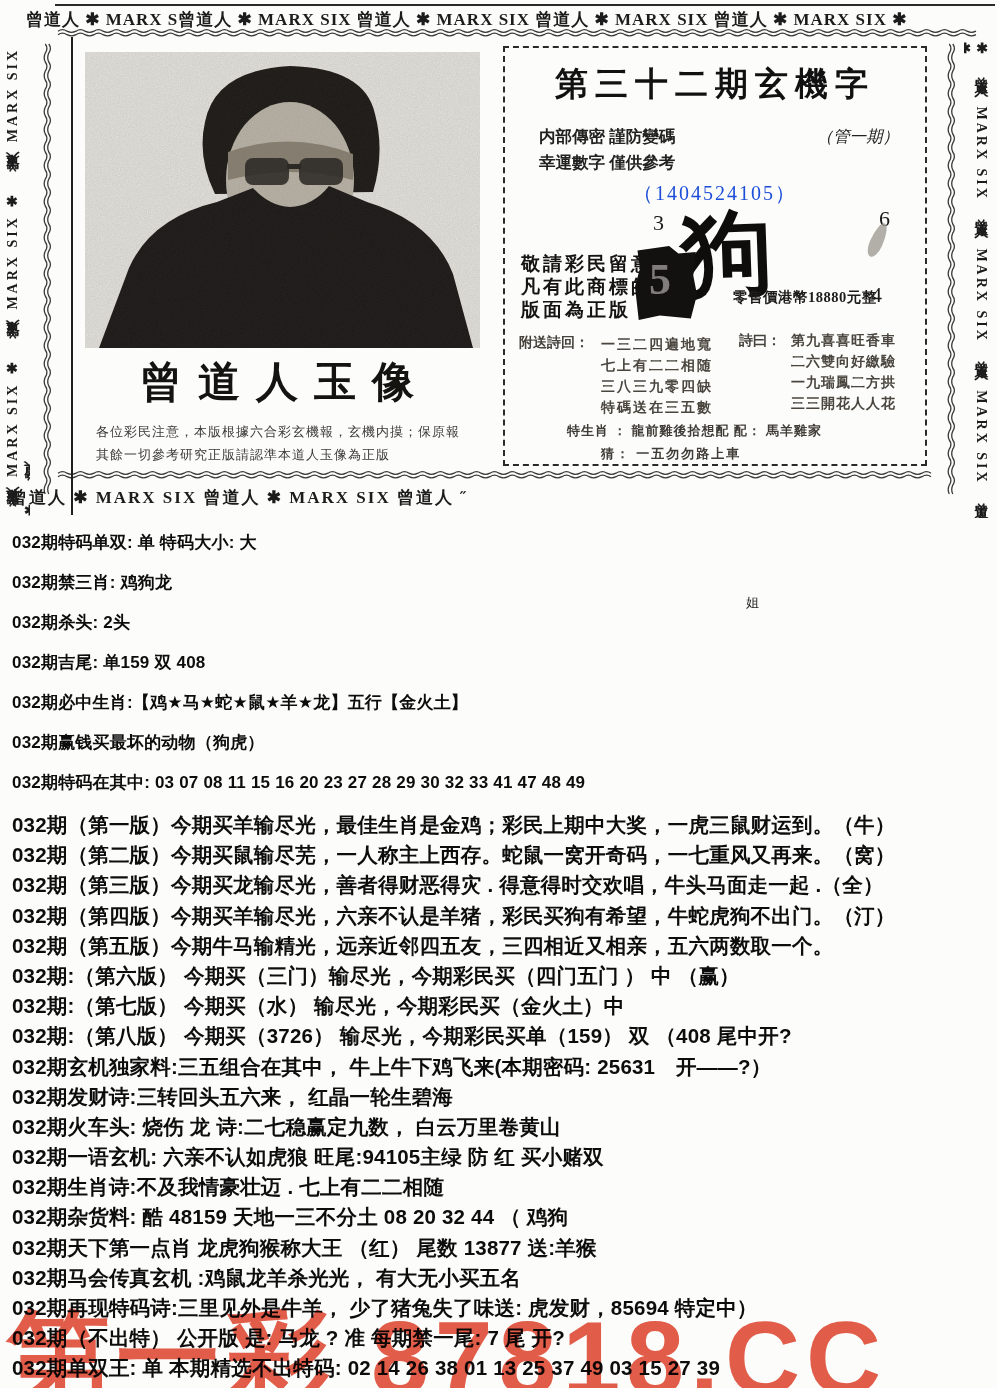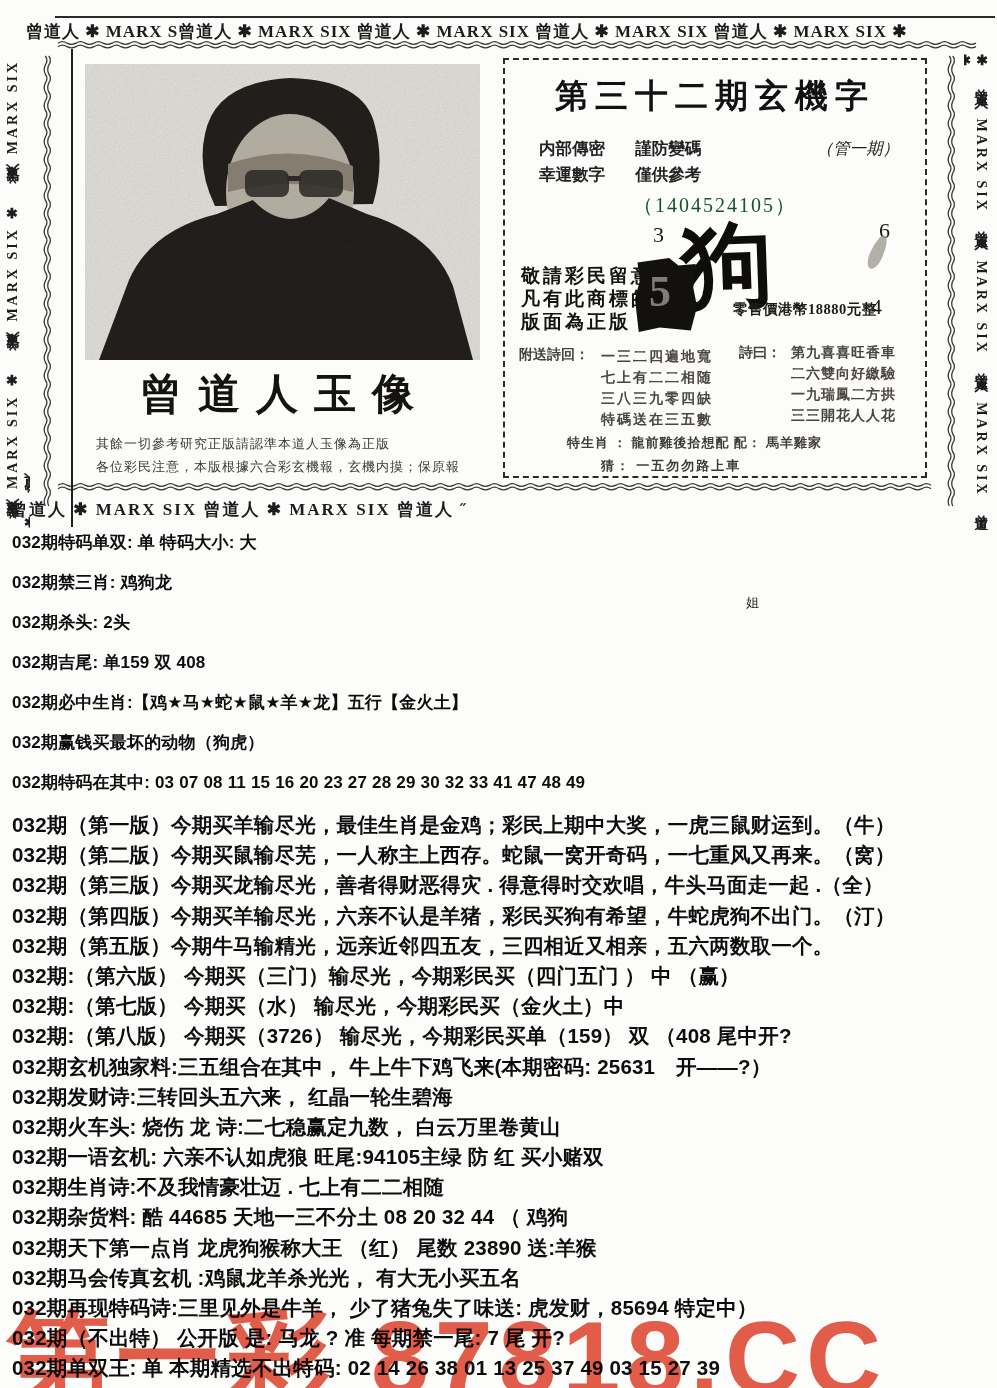--- a/index.html
+++ b/index.html
@@ -1,20 +1,20 @@
 <!DOCTYPE html>
 <html><head>
 <meta charset="utf-8">
 <style>
   html,body{margin:0;padding:0;background:#e9e9e7;}
   .page{position:relative;width:997px;height:1388px;background:#fcfcfa;overflow:hidden;
         font-family:"Liberation Sans","DejaVu Sans",sans-serif;color:#141414;}
 
   
-  .header{position:absolute;left:0;top:16px;width:820px;height:527px;}
+  .header{position:absolute;left:0;top:4px;width:820px;height:527px;}
   .top-rule{position:absolute;left:55px;top:0;width:940px;height:2px;background:#2a2a2a;}
   .top-border-text{position:absolute;left:26px;top:4px;width:958px;height:22px;overflow:hidden;
         font-size:17px;font-weight:700;white-space:nowrap;letter-spacing:1px;color:#1c1c1c;
         font-family:"Liberation Serif","DejaVu Serif",serif;}
   .left-rule{position:absolute;left:71px;top:33px;width:2px;height:478px;background:#1f1f1f;}
   .side-band{position:absolute;top:36px;width:26px;height:478px;overflow:hidden;
         font-size:14px;font-weight:700;color:#1c1c1c;letter-spacing:3px;
         font-family:"Liberation Serif","DejaVu Serif",serif;
         writing-mode:vertical-rl;}
   .side-band.left{left:4px;transform:rotate(180deg);}
@@ -34,25 +34,25 @@
         white-space:nowrap;letter-spacing:2px;color:#1c1c1c;
         font-family:"Liberation Serif","DejaVu Serif",serif;}
 
   
   .mbox{position:absolute;left:503px;top:42px;width:420px;height:416px;border:2px dashed #2a2a2a;}
   .mbox-title{position:absolute;left:0;top:14px;width:100%;text-align:center;font-size:33px;
         font-weight:700;letter-spacing:7px;color:#111;
         font-family:"Liberation Serif","DejaVu Serif",serif;}
   .mbox-row{position:absolute;left:34px;width:370px;font-size:16.5px;font-weight:700;color:#222;
         font-family:"Liberation Serif","DejaVu Serif",serif;}
-  .mbox-row .c2{margin-left:26px;}
+  .mbox-row .c2{}
   .mbox-row .c3{float:right;margin-right:10px;font-weight:400;font-style:italic;}
   .row1{top:78px;} .row2{top:104px;}
   .lucky{position:absolute;left:0;top:132px;width:100%;text-align:center;font-size:20px;
-        letter-spacing:2px;color:#14532d;font-family:"Liberation Serif","DejaVu Serif",serif;}
+        letter-spacing:2px;color:#1d4ed8;font-family:"Liberation Serif","DejaVu Serif",serif;}
   .dog-zone{position:absolute;left:130px;top:118px;width:290px;height:140px;}
   .corner-num{position:absolute;font-size:22px;color:#1b1b1b;
         font-family:"Liberation Serif","DejaVu Serif",serif;}
   .n-tl{left:18px;top:44px;} .n-tr{left:244px;top:40px;}
   .n-bl{left:28px;top:110px;} .n-br{left:236px;top:116px;}
   .dog-char{position:absolute;left:46px;top:26px;font-size:92px;font-weight:700;color:#0e0d0c;
         font-family:"Liberation Serif","DejaVu Serif",serif;transform:rotate(-2deg);}
   .leaf{position:absolute;left:236px;top:56px;width:13px;height:36px;background:#9a968e;
         border-radius:50% 50% 50% 50%/60% 60% 40% 40%;transform:rotate(24deg);opacity:.75;}
   .notice{position:absolute;left:16px;top:204px;font-size:19px;font-weight:700;line-height:23px;
@@ -134,22 +134,22 @@
         <rect x="214" y="106" width="44" height="27" rx="8" fill="#24201b" opacity="0.88"></rect>
         <rect x="202" y="112" width="14" height="5" fill="#24201b"></rect>
         <path d="M188 160 Q205 168 224 160 L224 176 Q205 184 188 176 Z" fill="#574f42"></path>
         <path d="M160 180 Q205 226 252 182 Q248 218 205 224 Q164 218 160 180 Z" fill="#3a342b"></path>
         <path d="M14 296 L44 216 Q66 166 132 150 L168 136 Q184 154 205 155 Q228 154 244 134 L282 150 Q348 170 368 222 L388 296 Z" fill="#161210"></path>
         <rect width="395" height="296" filter="url(#grain)" opacity="0.22"></rect>
       </svg>
     </div>
     <div class="photo-caption">曾道人玉像</div>
     <div class="photo-note">
+        <div>各位彩民注意，本版根據六合彩玄機報，玄機内摸；保原報</div>
         <div>其餘一切參考研究正版請認準本道人玉像為正版</div>
-        <div>各位彩民注意，本版根據六合彩玄機報，玄機内摸；保原報</div>
       </div>
     <div class="photo-bottom-text">曾道人  ✱  MARX SIX 曾道人  ✱   MARX SIX  曾道人 ˝</div>
 
     <div class="mbox">
       <div class="mbox-title">第三十二期玄機字</div>
       <div class="mbox-row row1">
         <span class="c1">内部傳密</span>
         <span class="c2">謹防變碼</span>
         <span class="c3">（管一期）</span>
       </div>
@@ -213,22 +213,22 @@
       <div class="body-line">032期（第四版）今期买羊输尽光，六亲不认是羊猪，彩民买狗有希望，牛蛇虎狗不出门。（汀）</div>
       <div class="body-line">032期（第五版）今期牛马输精光，远亲近邻四五友，三四相近又相亲，五六两数取一个。</div>
       <div class="body-line">032期:（第六版） 今期买（三门）输尽光，今期彩民买（四门五门 ） 中 （赢）</div>
       <div class="body-line">032期:（第七版） 今期买（水） 输尽光，今期彩民买（金火土）中</div>
       <div class="body-line">032期:（第八版） 今期买（3726） 输尽光，今期彩民买单（159）  双 （408  尾中开?</div>
       <div class="body-line">032期玄机独家料:三五组合在其中， 牛上牛下鸡飞来(本期密码: 25631　开——?）</div>
       <div class="body-line">032期发财诗:三转回头五六来， 红晶一轮生碧海</div>
       <div class="body-line">032期火车头: 烧伤 龙 诗:二七稳赢定九数， 白云万里卷黄山</div>
       <div class="body-line">032期一语玄机: 六亲不认如虎狼  旺尾:94105主绿  防 红 买小赌双</div>
       <div class="body-line">032期生肖诗:不及我情豪壮迈 . 七上有二二相随</div>
-      <div class="body-line">032期杂货料: 酷  44685    天地一三不分土  08 20 32 44  （ 鸡狗</div>
-      <div class="body-line">032期天下第一点肖 龙虎狗猴称大王     （红）  尾数 23890   送:羊猴</div>
+      <div class="body-line">032期杂货料: 酷  48159    天地一三不分土  08 20 32 44  （ 鸡狗</div>
+      <div class="body-line">032期天下第一点肖 龙虎狗猴称大王     （红）  尾数 13877   送:羊猴</div>
       <div class="body-line">032期马会传真玄机 :鸡鼠龙羊杀光光， 有大无小买五名</div>
       <div class="body-line">032期再现特码诗:三里见外是牛羊， 少了猪兔失了味送: 虎发财，85694 特定中）</div>
       <div class="body-line">032期（不出特） 公开版 是: 马龙   ?  准  每期禁一尾: 7  尾 开?</div>
       <div class="body-line">032期单双王: 单   本期精选不出特码: 02 14 26 38 01 13 25 37 49 03 15 27 39</div>
     </div>
 
   <div class="artifact">姐</div>
 
   <div class="watermark" style="color: rgb(226, 80, 60);">第一彩 87818.CC</div>
 

